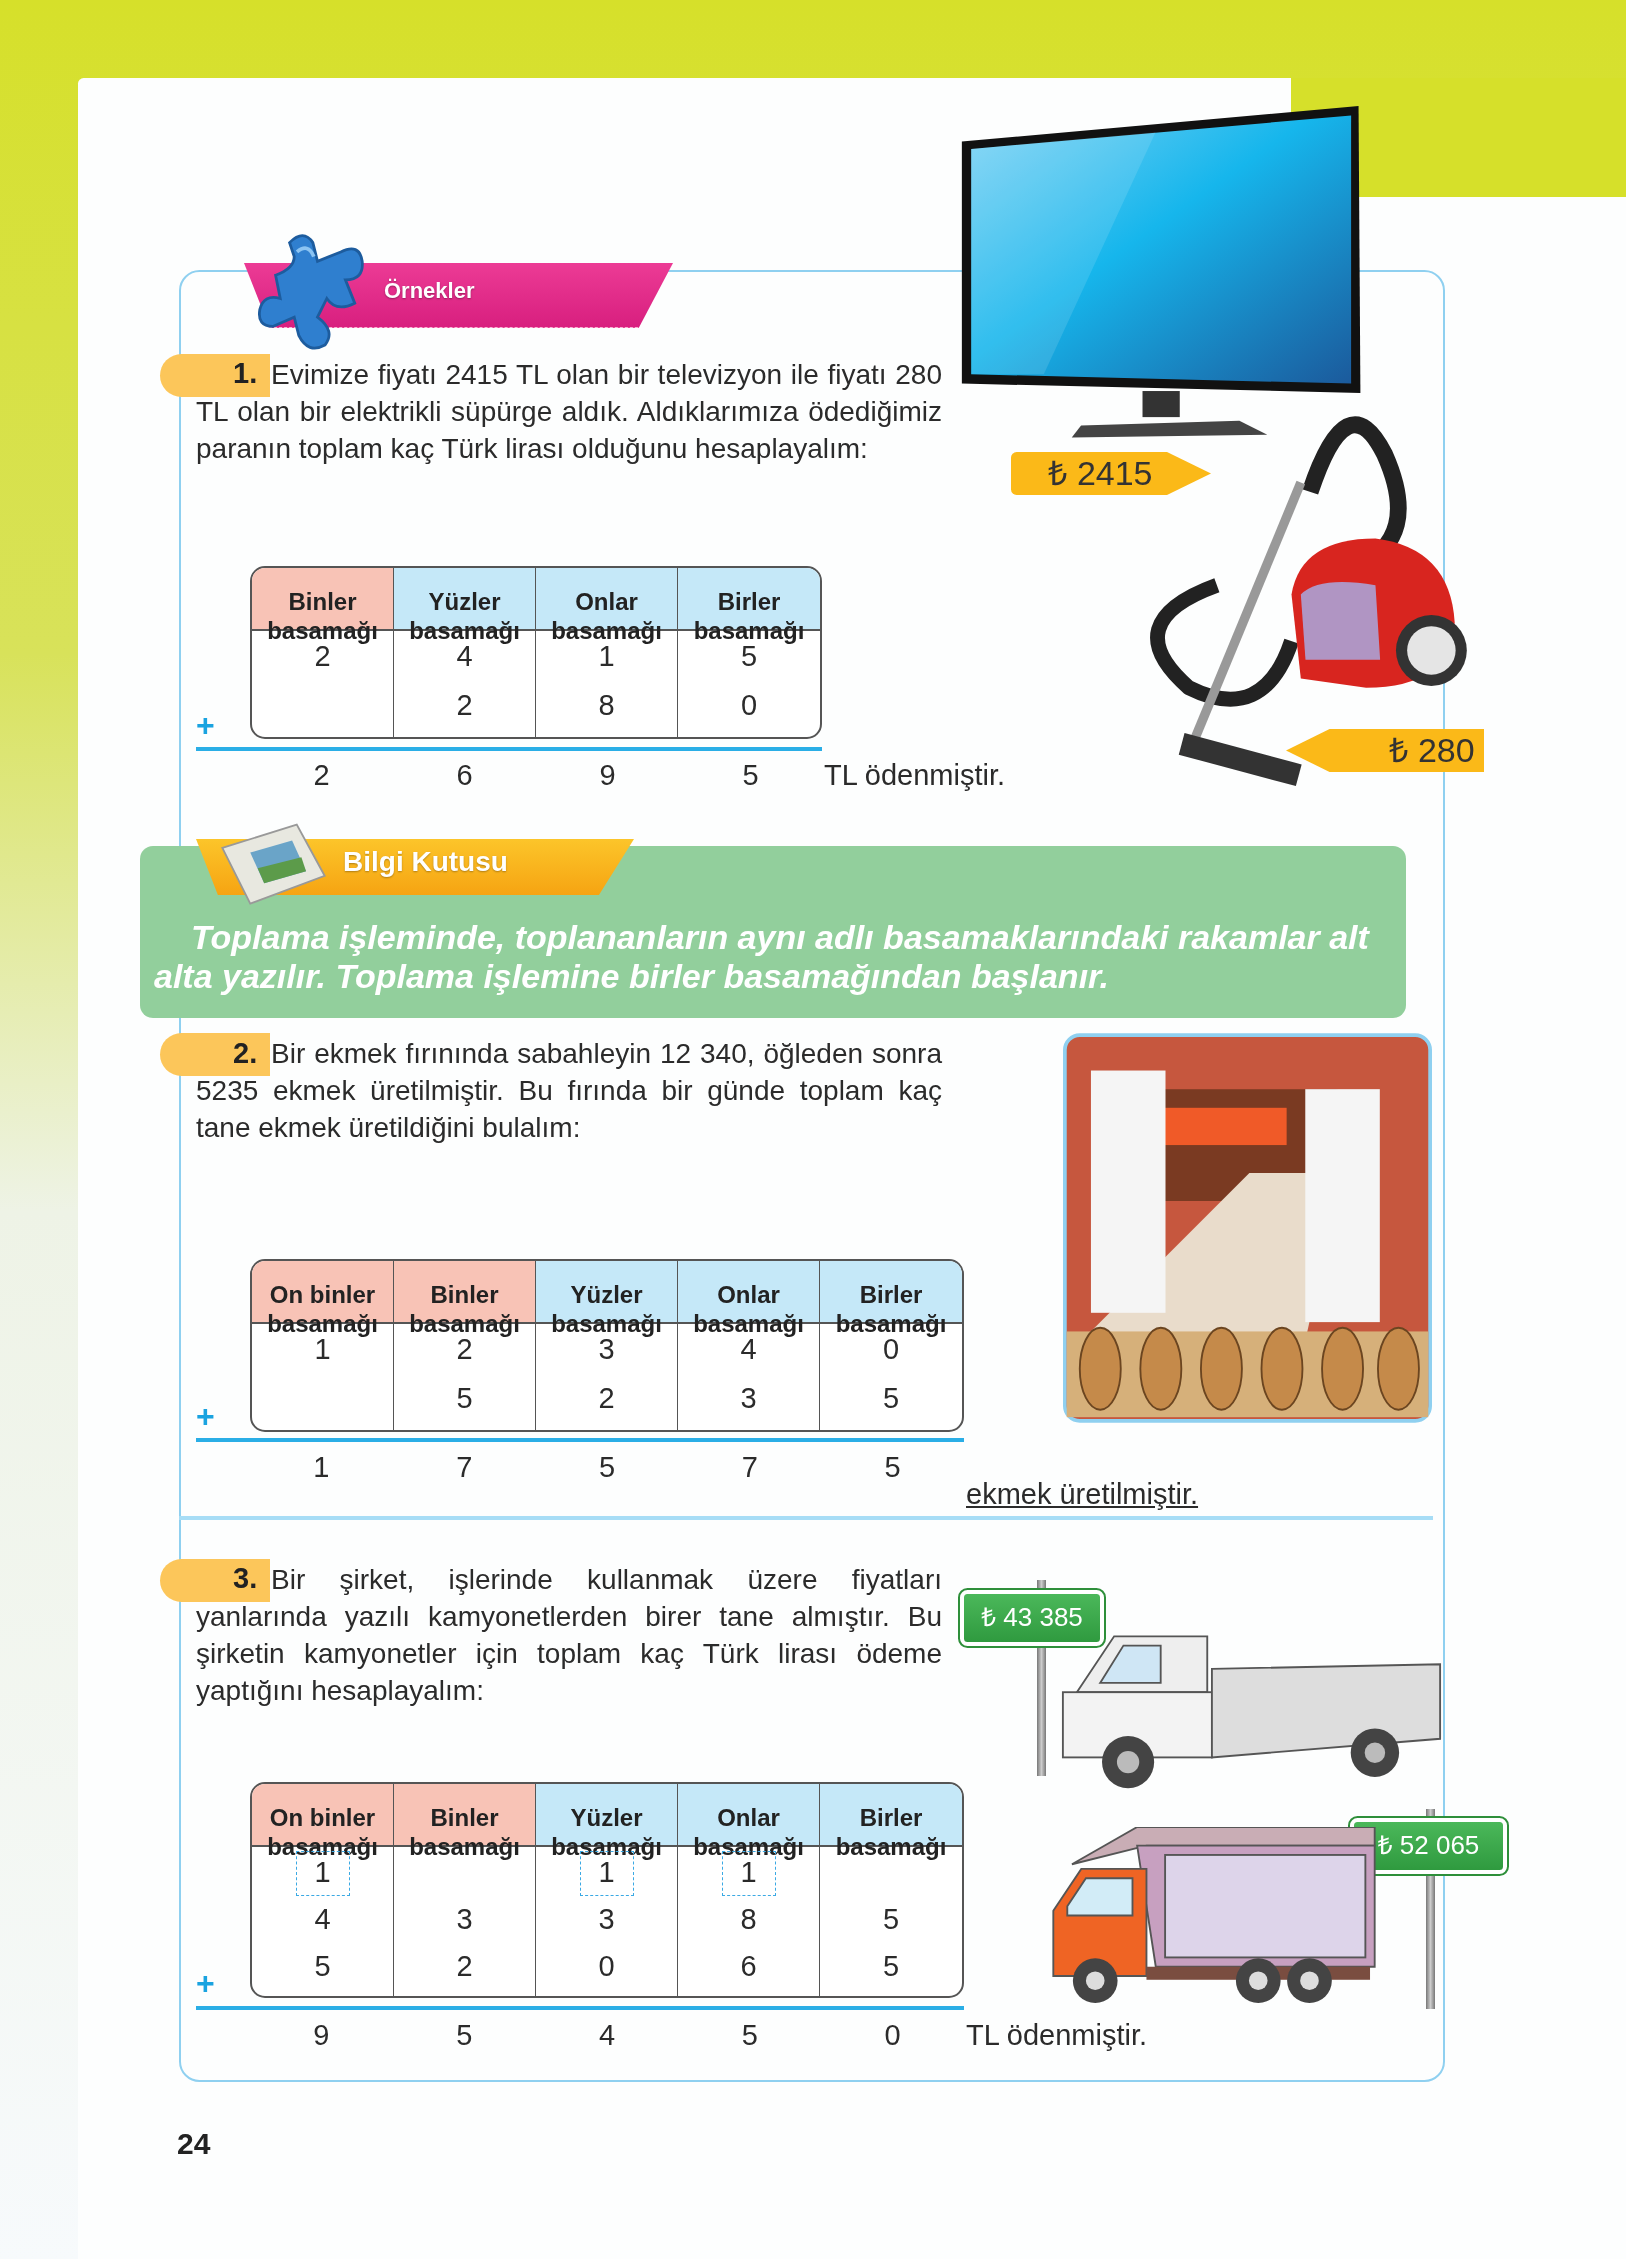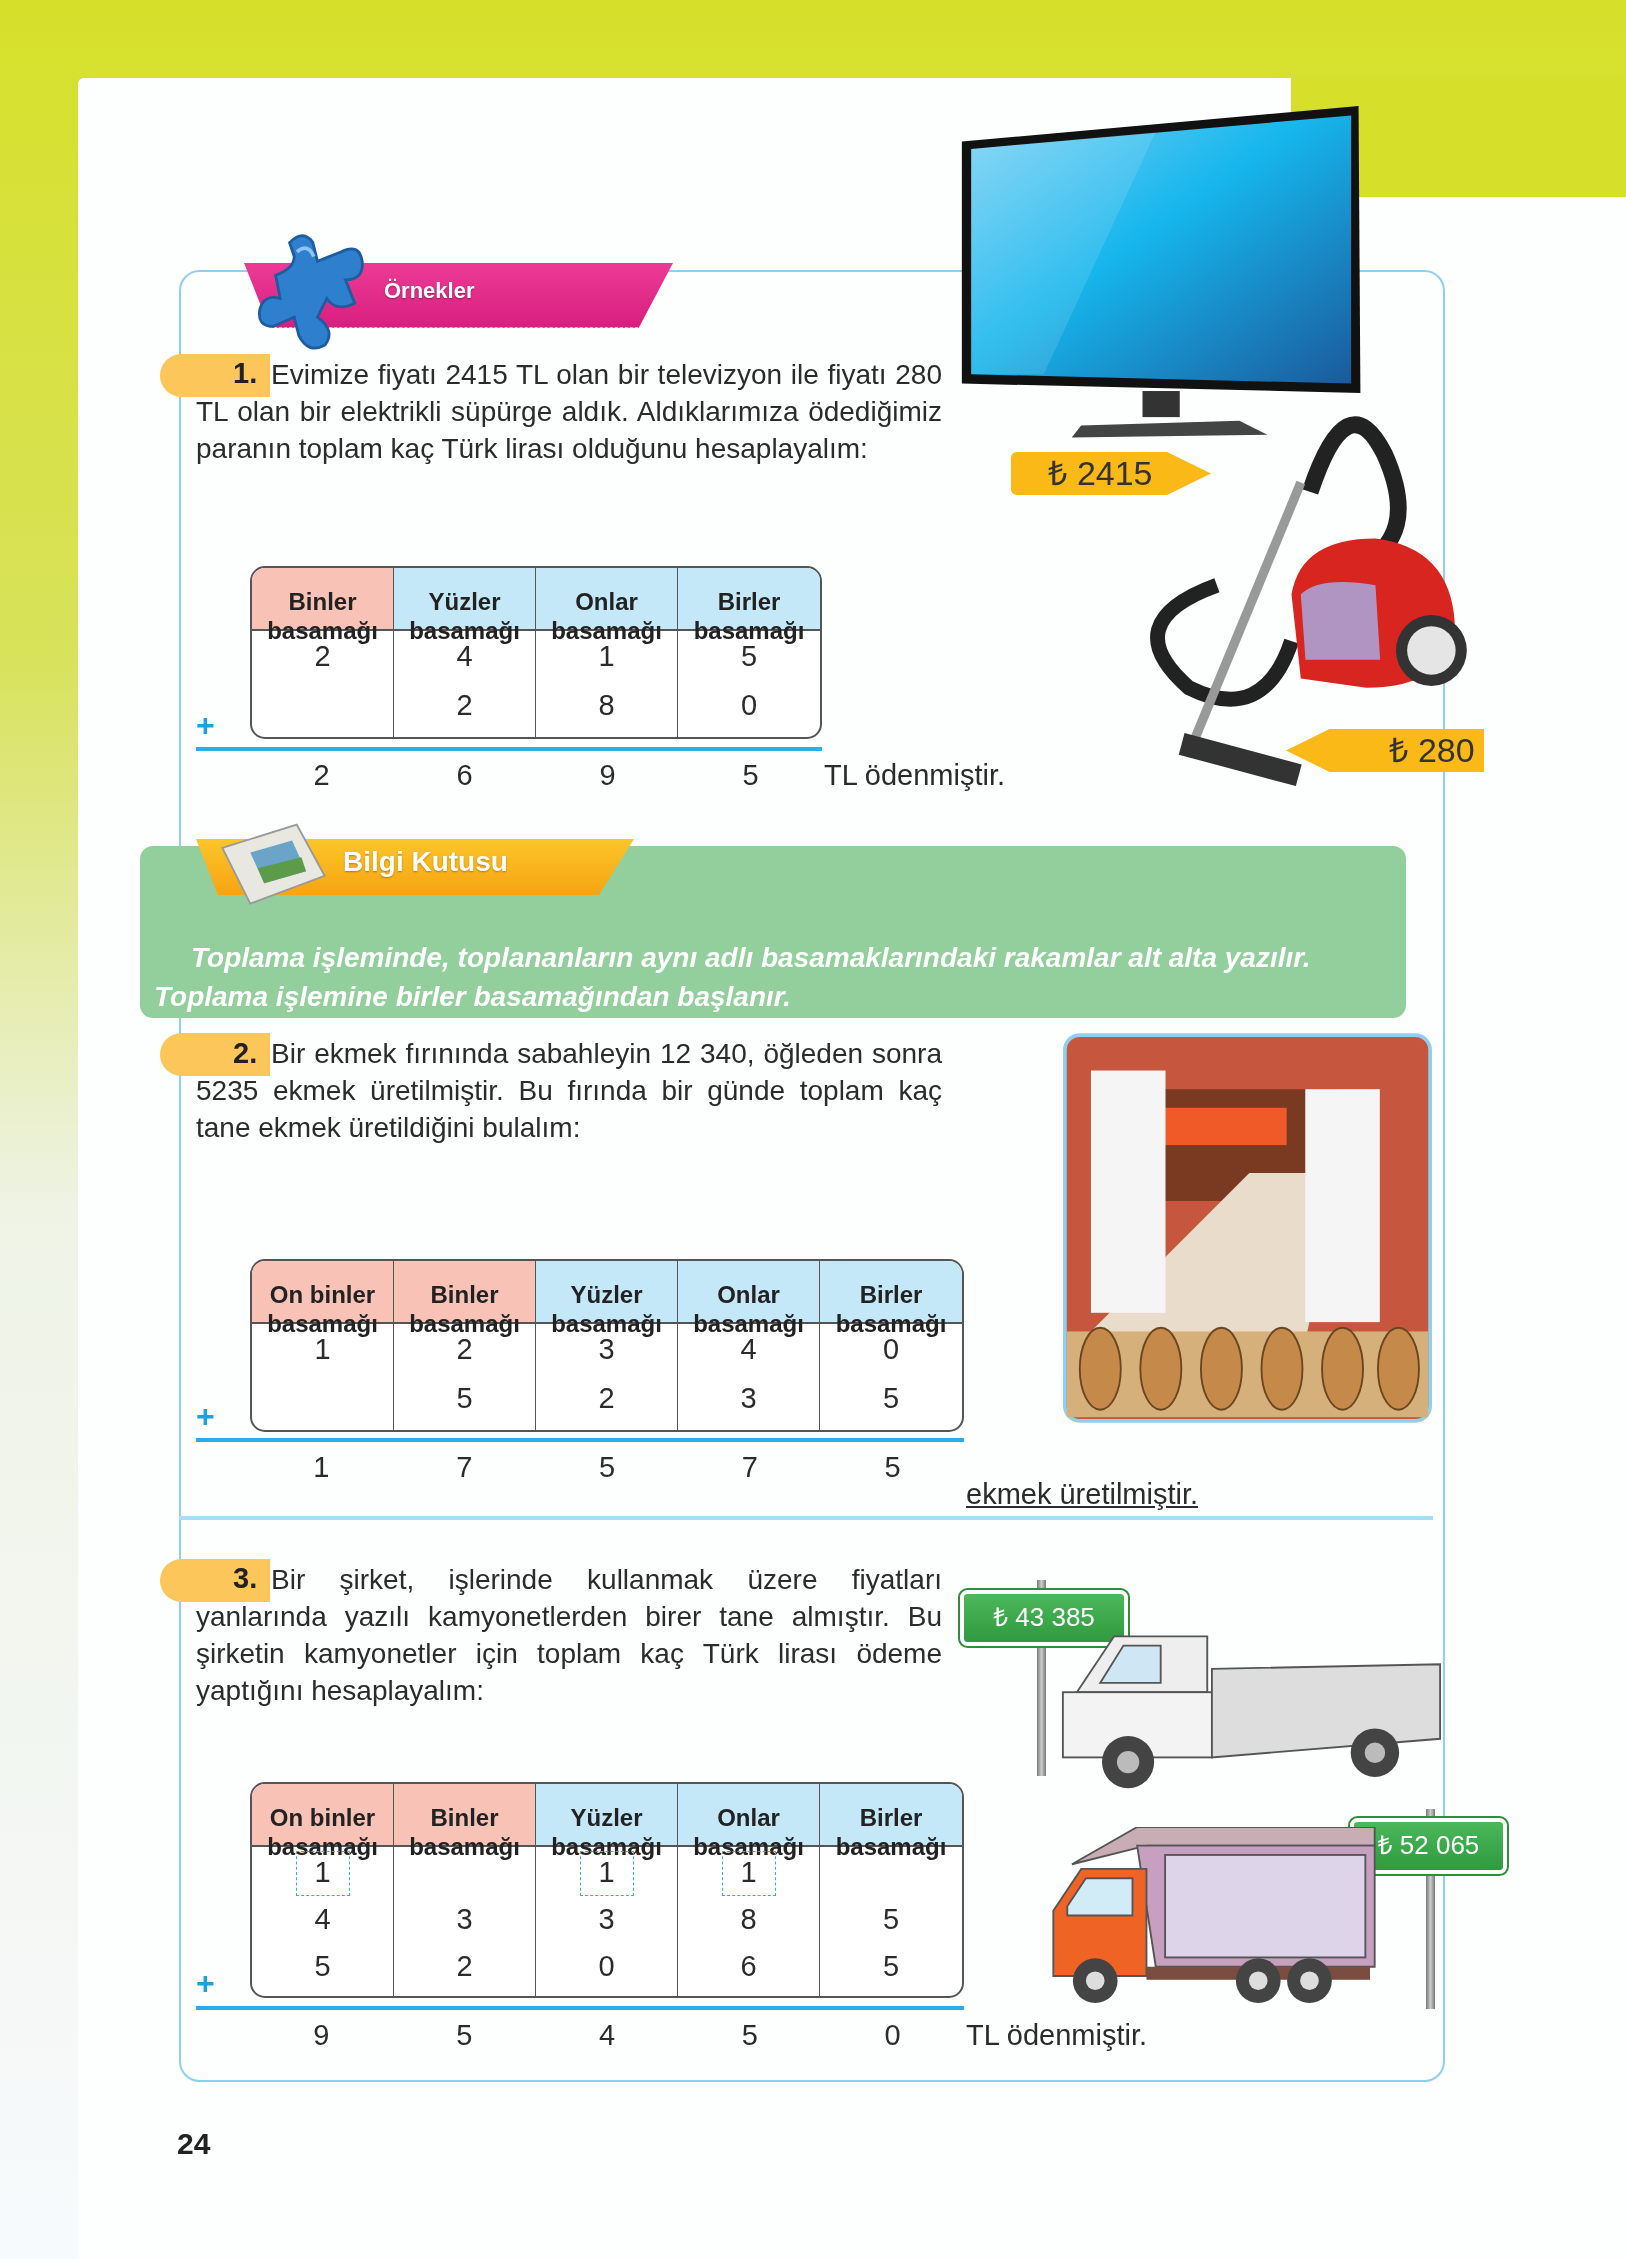--- a/index.html
+++ b/index.html
@@ -102,22 +102,22 @@
   .ribbon-bilgi {
     position: absolute; left: 196px; top: 839px; width: 438px; height: 56px;
     background: linear-gradient(180deg,#fcc52a,#f6a412);
     clip-path: polygon(0 0, 100% 0, 92% 100%, 5% 100%);
   }
   .bilgi-label {
     position: absolute; left: 343px; top: 846px; font-size: 28px; font-weight: bold; color: #fff;
     text-shadow: 0 0.9px 1.9px rgba(0,0,0,.3);
   }
   .bilgi-text {
-    position: absolute; left: 154px; top: 918px; width: 1240px; font-size: 28px; line-height: 39px;
-    font-style: italic; font-weight: bold; color: #fff; margin-top: 20px;
+    position: absolute; left: 154px; top: 918px; width: 1240px; font-size: 34px; line-height: 39px;
+    font-style: italic; font-weight: bold; color: #fff;
   }
   .divider { position: absolute; left: 179px; top: 1516px; width: 1254px; height: 3.7px; background: #a7ddf6; }
   .page-num { position: absolute; left: 177px; top: 2127px; font-size: 30px; font-weight: bold; color: #222; }
   .illus { position: absolute; }
 </style>
 </head>
 <body>
 
 <div class="page"></div>
 <div class="corner-slope"></div>
@@ -293,21 +293,21 @@
 </div>
 <div class="suffix" style="left:966px; top:1478px;text-decoration:underline;">ekmek üretilmiştir.</div>
 
 <div class="divider"></div>
 
 <div class="num-tab" style="left:160px; top:1559px;"></div>
 <div class="num-label" style="left:233px; top:1562px;">3.</div>
 <div class="para" style="top:1561px;"><span class="first"></span><span>Bir şirket, işlerinde kullanmak üzere fiyatları yanlarında yazılı kamyonetlerden birer tane almıştır. Bu şirketin kamyonetler için toplam kaç Türk lirası ödeme yaptığını hesaplayalım:</span></div>
 
 <div class="pole" style="left:1037px; top:1580px; height:196px;"></div>
-<div class="tag-g" style="left:960px; top:1590px; width:168px;">₺ 43 385</div>
+<div class="tag-g" style="left:960px; top:1590px; width:144px;">₺ 43 385</div>
 <svg class="illus" style="left:1058px; top:1627px; width:387px; height:163px;" viewBox="0 0 415 175">
   <polygon points="20,70 60,10 160,10 160,70" fill="#eee" stroke="#555" stroke-width="2"></polygon>
   <polygon points="45,60 70,20 110,20 110,60" fill="#cfe6f5" stroke="#555" stroke-width="2"></polygon>
   <rect x="5" y="70" width="160" height="70" fill="#f3f3f3" stroke="#555" stroke-width="2"></rect>
   <polygon points="165,45 410,40 410,120 165,140" fill="#ddd" stroke="#555" stroke-width="2"></polygon>
   <circle cx="75" cy="145" r="28" fill="#444"></circle>
     <circle cx="75" cy="145" r="12" fill="#bbb"></circle>
   <circle cx="340" cy="135" r="26" fill="#444"></circle>
     <circle cx="340" cy="135" r="11" fill="#bbb"></circle>
 </svg>

